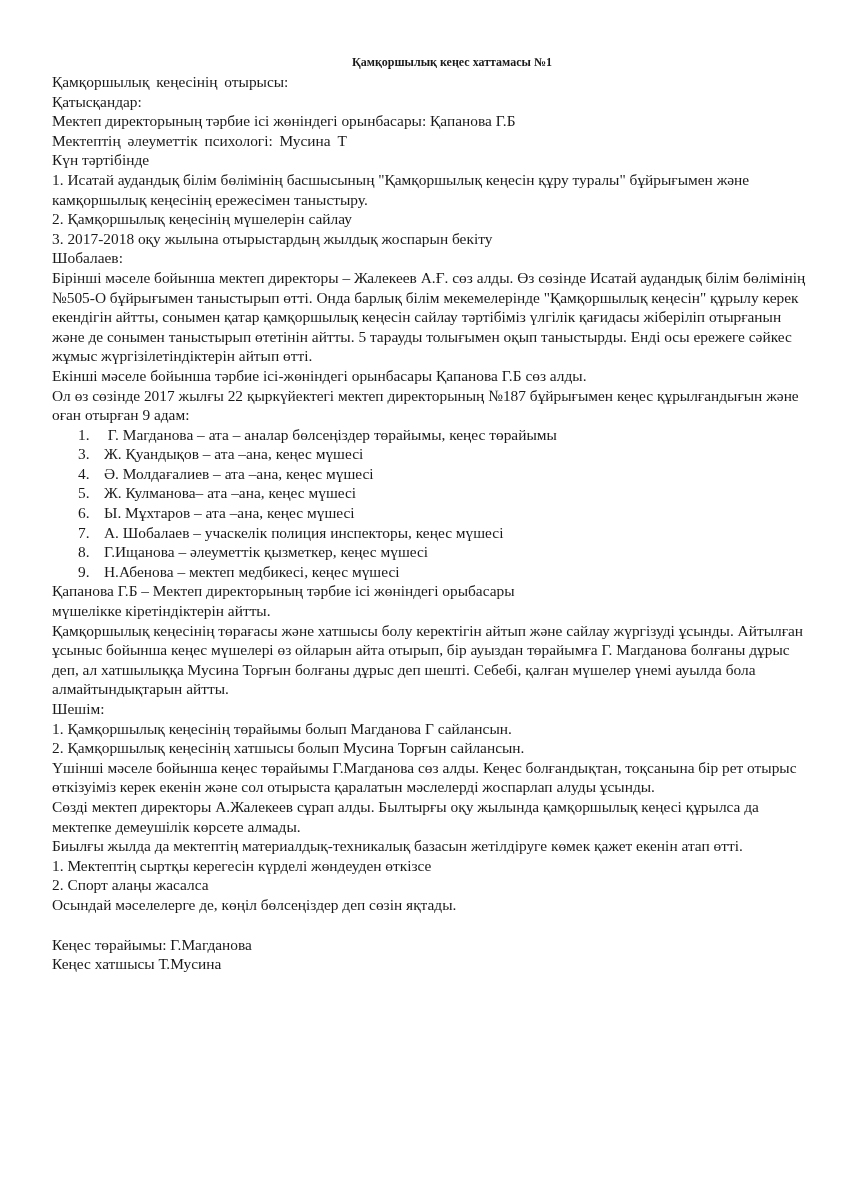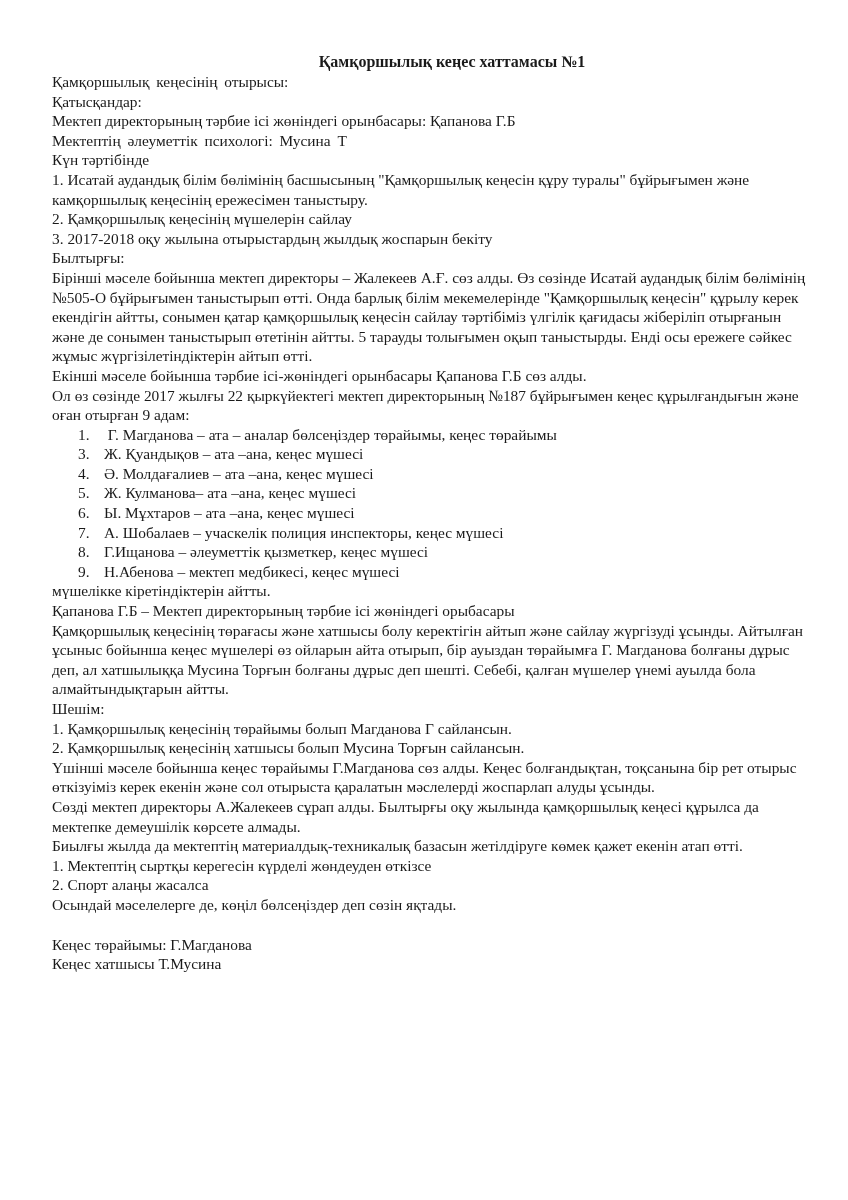--- a/index.html
+++ b/index.html
@@ -1,21 +1,21 @@
 <!DOCTYPE html>
 <html><head>
 <meta charset="utf-8">
 <style>
   html, body { margin: 0; padding: 0; background: #ffffff; }
   body { width: 848px; height: 1200px; overflow: hidden; position: relative; }
   .page {
     position: absolute; left: 52px; top: 52px; width: 760px;
     font-family: "Liberation Serif", serif; font-size: 15.4px; line-height: 19.6px; color: #1a1a1a;
   }
-  .title { text-align: center; font-weight: bold; font-size: 16px; line-height: 20px; margin-left: 40px; }
+  .title { text-align: center; font-weight: bold; font-size: 12px; line-height: 20px; margin-left: 40px; }
   .title + .title { margin-bottom: 0; }
   .line { white-space: normal; }
   .spaced { word-spacing: 3px; }
   .members { margin: 0; padding: 0; list-style: none; }
   .members li { padding-left: 26px; position: relative; }
   .members li .num { display: inline-block; width: 26px; }
   .gap { height: 20px; }
   .sig { margin: 0; }
 </style>
 </head>
@@ -27,38 +27,38 @@
   <div class="line spaced">Қамқоршылық  кеңесінің  отырысы:</div>
   <div class="line">Қатысқандар:</div>
   <div class="line">Мектеп директорының  тәрбие ісі жөніндегі  орынбасары: Қапанова Г.Б</div>
   <div class="line spaced">Мектептің  әлеуметтік  психологі:  Мусина Т</div>
 
   <div class="line">Күн тәртібінде</div>
   <div class="line">1. Исатай  аудандық білім бөлімінің басшысының "Қамқоршылық кеңесін құру туралы" бұйрығымен және камқоршылық кеңесінің ережесімен таныстыру.</div>
   <div class="line">2. Қамқоршылық кеңесінің мүшелерін сайлау</div>
   <div class="line">3. 2017-2018 оқу жылына отырыстардың жылдық жоспарын бекіту</div>
 
-  <div class="line">Былтырғы:</div>
+  <div class="line">Шобалаев:</div>
   <div class="line">Бірінші мәселе бойынша мектеп директоры – Жалекеев  А.Ғ. сөз алды. Өз сөзінде Исатай аудандық білім бөлімінің №505-О бұйрығымен таныстырып өтті. Онда барлық білім мекемелерінде "Қамқоршылық кеңесін" құрылу керек екендігін айтты, сонымен қатар қамқоршылық кеңесін сайлау тәртібіміз үлгілік қағидасы жіберіліп отырғанын және де сонымен таныстырып өтетінін айтты. 5 тарауды толығымен оқып таныстырды. Енді осы ережеге сәйкес жұмыс жүргізілетіндіктерін айтып өтті.</div>
   <div class="line">Екінші мәселе бойынша тәрбие ісі-жөніндегі орынбасары Қапанова Г.Б сөз алды.</div>
   <div class="line">Ол өз сөзінде 2017 жылғы 22 қыркүйектегі мектеп директорының №187 бұйрығымен кеңес құрылғандығын және оған отырған 9 адам:</div>
 
   <ul class="members">
     <li><span class="num">1.</span><span> Г. Магданова – ата – аналар  бөлсеңіздер  төрайымы, кеңес  төрайымы</span></li>
     <li><span class="num">3.</span><span>Ж. Қуандықов – ата –ана, кеңес  мүшесі</span></li>
     <li><span class="num">4.</span><span>Ә. Молдағалиев – ата –ана, кеңес  мүшесі</span></li>
     <li><span class="num">5.</span><span>Ж. Кулманова– ата –ана, кеңес  мүшесі</span></li>
     <li><span class="num">6.</span><span>Ы. Мұхтаров – ата –ана, кеңес  мүшесі</span></li>
     <li><span class="num">7.</span><span>А. Шобалаев – учаскелік полиция инспекторы, кеңес  мүшесі</span></li>
     <li><span class="num">8.</span><span>Г.Ищанова – әлеуметтік  қызметкер, кеңес мүшесі</span></li>
     <li><span class="num">9.</span><span>Н.Абенова – мектеп  медбикесі, кеңес  мүшесі</span></li>
   </ul>
 
+  <div class="line">Қапанова Г.Б – Мектеп директорының тәрбие ісі жөніндегі орыбасары</div>
   <div class="line">мүшелікке кіретіндіктерін айтты.</div>
-  <div class="line">Қапанова Г.Б – Мектеп директорының тәрбие ісі жөніндегі орыбасары</div>
   <div class="line">Қамқоршылық кеңесінің төрағасы және хатшысы болу керектігін айтып және сайлау жүргізуді ұсынды. Айтылған ұсыныс бойынша кеңес мүшелері өз ойларын айта отырып, бір ауыздан төрайымға  Г. Магданова  болғаны дұрыс деп, ал хатшылыққа Мусина Торғын болғаны дұрыс деп шешті. Себебі, қалған мүшелер үнемі ауылда бола алмайтындықтарын айтты.</div>
 
   <div class="line">Шешім:</div>
   <div class="line">1. Қамқоршылық кеңесінің төрайымы болып Магданова Г сайлансын.</div>
   <div class="line">2. Қамқоршылық кеңесінің хатшысы болып Мусина Торғын сайлансын.</div>
 
   <div class="line">Үшінші мәселе бойынша кеңес төрайымы Г.Магданова сөз алды. Кеңес болғандықтан, тоқсанына бір рет отырыс өткізуіміз керек екенін және сол отырыста қаралатын мәслелерді жоспарлап алуды ұсынды.</div>
   <div class="line">Сөзді мектеп директоры А.Жалекеев сұрап алды. Былтырғы оқу жылында қамқоршылық кеңесі құрылса да мектепке демеушілік көрсете алмады.</div>
   <div class="line">Биылғы жылда да мектептің материалдық-техникалық базасын жетілдіруге көмек қажет екенін атап өтті.</div>
   <div class="line">1. Мектептің сыртқы керегесін күрделі жөндеуден өткізсе</div>

